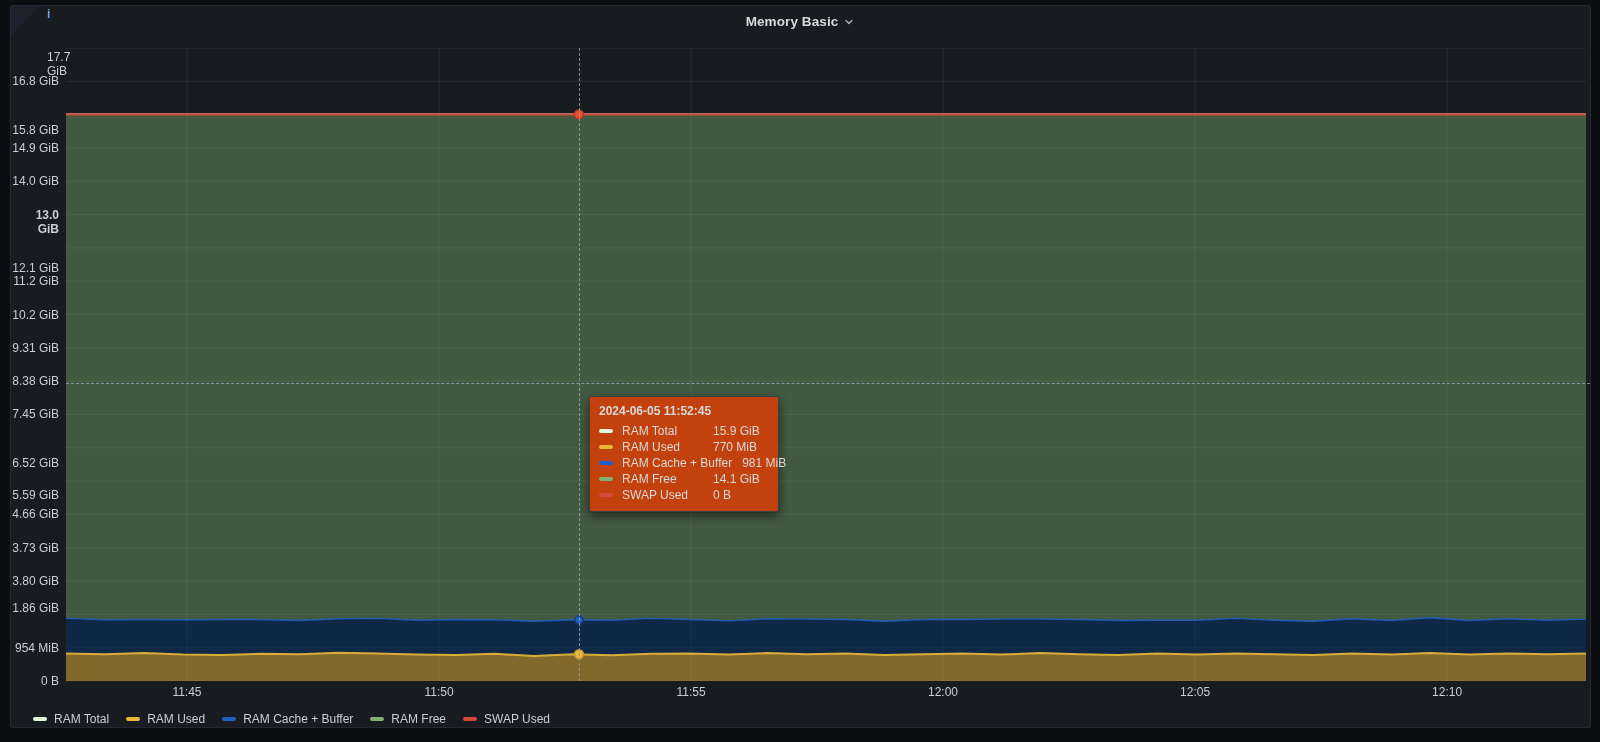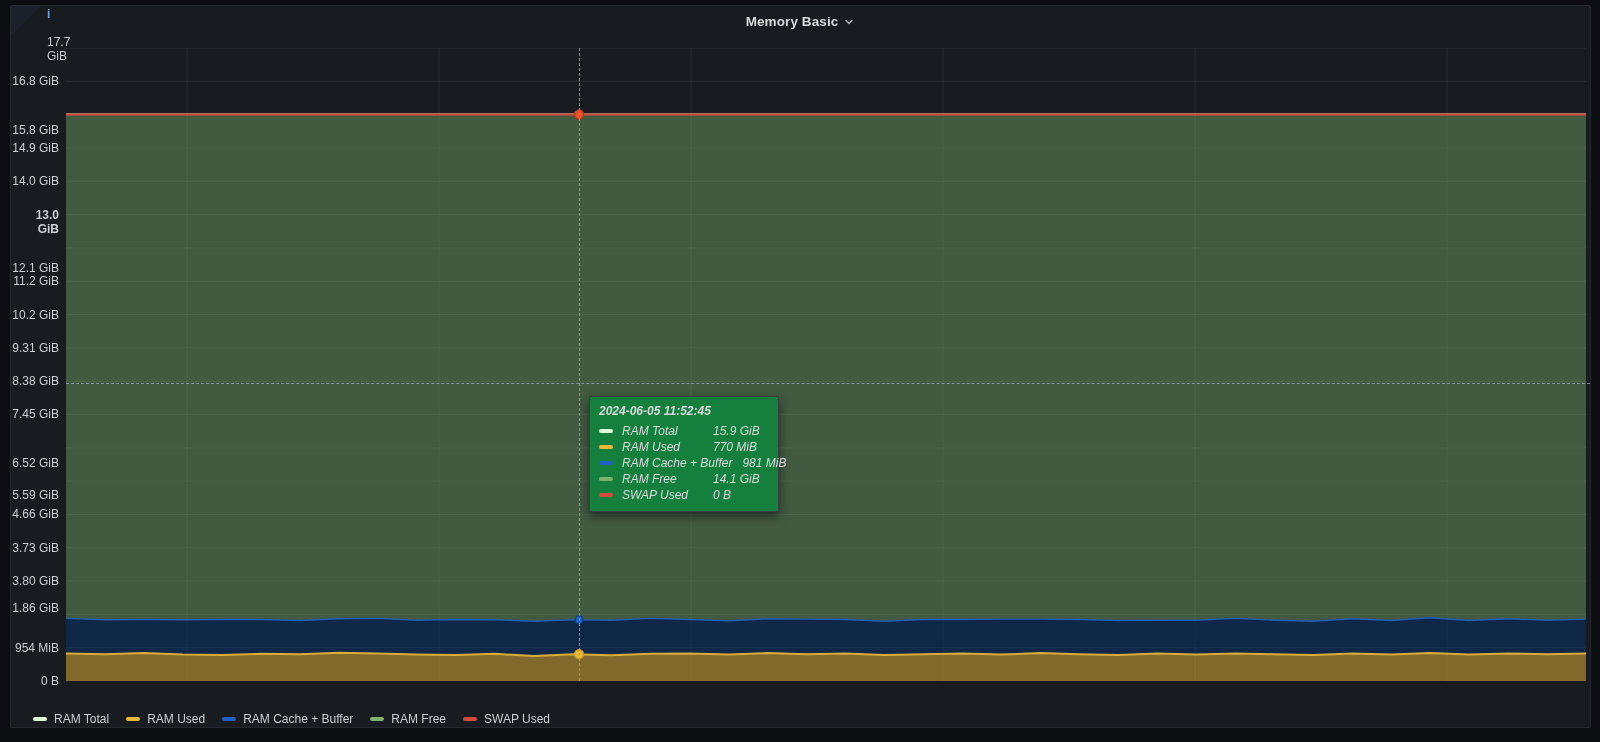--- a/index.html
+++ b/index.html
@@ -52,22 +52,22 @@
   .crosshair-v {
     position:absolute; width:0; border-left:1px dashed #92a0ad; opacity:.85; z-index:3;
   }
   .crosshair-h {
     position:absolute; height:0; border-top:1px dashed #92a0ad; opacity:.85; z-index:3;
   }
 
   
   .tooltip {
     position:absolute; left:578px; top:390px; width:190px; z-index:5;
-    background:#15803d; border:1px solid #3a3f45; border-radius:2px;
-    box-shadow:0 4px 10px rgba(0,0,0,.55); padding:7px 9px 8px 9px;font-style:italic;
+    background:#c2410c; border:1px solid #3a3f45; border-radius:2px;
+    box-shadow:0 4px 10px rgba(0,0,0,.55); padding:7px 9px 8px 9px;
   }
   .tooltip-header { font-size:12px; font-weight:bold; color:#d8d9da; margin-bottom:5px; }
   .tooltip-row { display:flex; align-items:center; height:16px; }
   .tt-swatch { width:14px; height:4px; border-radius:2px; flex:0 0 14px; }
   .tt-label { flex:1; font-size:12px; color:#d8d9da; margin-left:9px; white-space:nowrap; }
   .tt-value { font-size:12px; color:#d8d9da; width:56px; text-align:left; margin-left:10px; white-space:nowrap; }
 
   
   .legend {
     position:absolute; left:22px; top:704px; height:18px;
@@ -108,21 +108,21 @@
       <div class="y-tick" style="top: 368.173px;">8.38 GiB</div>
       <div class="y-tick" style="top: 334.859px;">9.31 GiB</div>
       <div class="y-tick" style="top: 301.546px;">10.2 GiB</div>
       <div class="y-tick" style="top: 268.229px;">11.2 GiB</div>
       <div class="y-tick" style="top: 234.916px; margin-top: 20px;">12.1 GiB</div>
       <div class="y-tick" style="top: 201.602px; font-weight: bold;">13.0 GiB</div>
       <div class="y-tick" style="top: 168.289px;">14.0 GiB</div>
       <div class="y-tick" style="top: 134.972px;">14.9 GiB</div>
       <div class="y-tick" style="top: 117px;">15.8 GiB</div>
       <div class="y-tick" style="top: 68.3455px;">16.8 GiB</div>
-      <div class="y-tick" style="top: 29px; padding-left: 36px;">17.7 GiB</div>
+      <div class="y-tick" style="top: 44px; padding-left: 36px;">17.7 GiB</div>
     </div>
 
   <div class="plot">
     <svg id="chartSvg" width="1520" height="633" viewBox="0 0 1520 633">
         <g>
           <line x1="0" y1="633" x2="1520" y2="633" stroke="rgba(204,204,220,0.10)" stroke-width="1"></line>
           <line x1="0" y1="599.6866580018083" x2="1520" y2="599.6866580018083" stroke="rgba(204,204,220,0.10)" stroke-width="1"></line>
           <line x1="0" y1="566.3733160036167" x2="1520" y2="566.3733160036167" stroke="rgba(204,204,220,0.10)" stroke-width="1"></line>
           <line x1="0" y1="533.056396925859" x2="1520" y2="533.056396925859" stroke="rgba(204,204,220,0.10)" stroke-width="1"></line>
           <line x1="0" y1="499.7430549276673" x2="1520" y2="499.7430549276673" stroke="rgba(204,204,220,0.10)" stroke-width="1"></line>
@@ -158,20 +158,28 @@
         <path d="M0.0,66.4 L39.0,66.4 L77.9,66.4 L116.9,66.4 L155.9,66.4 L194.9,66.4 L233.8,66.4 L272.8,66.4 L311.8,66.4 L350.8,66.4 L389.7,66.4 L428.7,66.4 L467.7,66.4 L506.7,66.4 L545.6,66.4 L584.6,66.4 L623.6,66.4 L662.6,66.4 L701.5,66.4 L740.5,66.4 L779.5,66.4 L818.5,66.4 L857.4,66.4 L896.4,66.4 L935.4,66.4 L974.4,66.4 L1013.3,66.4 L1052.3,66.4 L1091.3,66.4 L1130.3,66.4 L1169.2,66.4 L1208.2,66.4 L1247.2,66.4 L1286.2,66.4 L1325.1,66.4 L1364.1,66.4 L1403.1,66.4 L1442.1,66.4 L1481.0,66.4 L1520.0,66.4" fill="none" stroke="#D44A3A" stroke-width="2"></path>
         <circle cx="513" cy="66.39059674502721" r="4.5" fill="#e8502a" stroke="#b43a25" stroke-width="1.5"></circle>
         <circle cx="513" cy="571.8319394213381" r="4" fill="#1F60C4" stroke="#173e7a" stroke-width="1.5"></circle>
         <circle cx="513" cy="606.1719032549729" r="4.5" fill="#EAB839" stroke="#c49a2e" stroke-width="1.5"></circle>
       </svg>
   </div>
 
   <div class="crosshair-v" id="crossV" style="left: 568px; top: 42px; height: 633px;"></div>
   <div class="crosshair-h" id="crossH" style="left: 55px; top: 376.857px; width: 1524px;"></div>
 
+  <div class="x-axis" id="xAxis">
+      <div class="x-tick" style="left: 175.992px;">11:45</div>
+      <div class="x-tick" style="left: 428.008px;">11:50</div>
+      <div class="x-tick" style="left: 680.024px;">11:55</div>
+      <div class="x-tick" style="left: 932.04px;">12:00</div>
+      <div class="x-tick" style="left: 1184.06px;">12:05</div>
+      <div class="x-tick" style="left: 1436.07px;">12:10</div>
+    </div>
 
   <div class="tooltip">
     <div class="tooltip-header">2024-06-05 11:52:45</div>
     <div id="tooltipRows">
         <div class="tooltip-row">
           <span class="tt-swatch" style="background: rgb(224, 249, 215);"></span>
           <span class="tt-label">RAM Total</span>
           <span class="tt-value">15.9 GiB</span>
         </div>
         <div class="tooltip-row">

